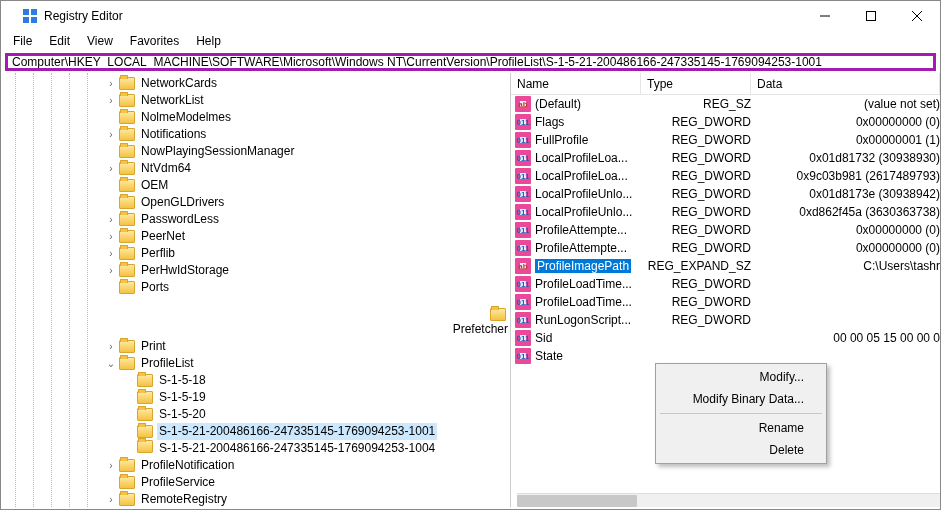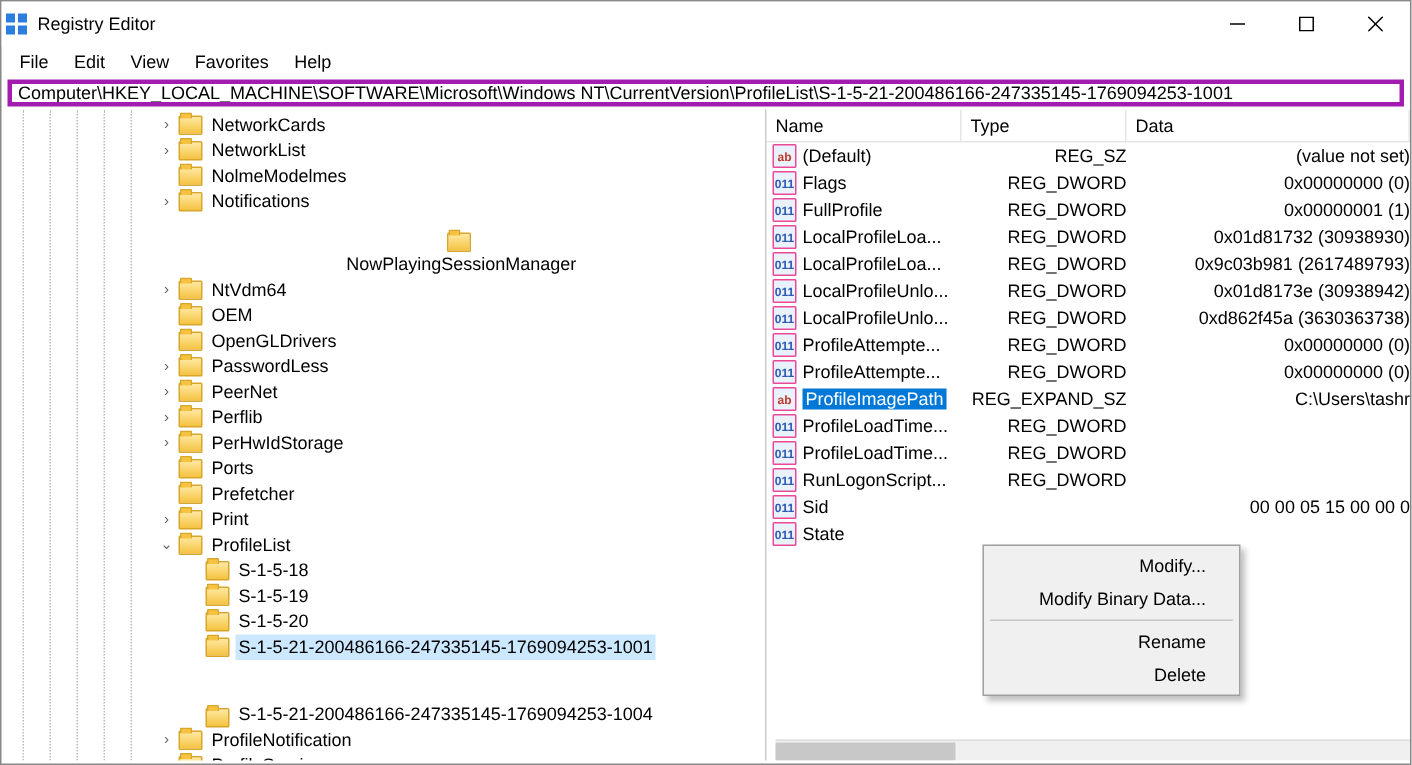--- a/index.html
+++ b/index.html
@@ -1,17 +1,17 @@
 <!DOCTYPE html>
 <html><head>
 <meta charset="utf-8">
 <style>
   * { box-sizing: border-box; margin: 0; padding: 0; }
   body { font-family: "Segoe UI", Tahoma, sans-serif; font-size: 12px; color: #000; background: #fff; width: 941px; height: 510px; overflow: hidden; border: 1px solid #888; }
-  .titlebar { height: 30px; display: flex; align-items: center; padding-left: 2px; background: #fff; }
+  .titlebar { height: 30px; display: flex; align-items: center; padding-left: 21px; background: #fff; }
   .titlebar .app-icon { width: 16px; height: 16px; margin-right: 6px; display: inline-flex; align-items: center; justify-content: center; }
   .titlebar .title { flex: 1; font-size: 12px; }
   .win-btns { display: flex; }
   .win-btns div { width: 46px; height: 30px; display: flex; align-items: center; justify-content: center; color: #000; }
   .menubar { height: 20px; display: flex; align-items: center; padding: 0 4px; gap: 1px; font-size: 12px; }
   .menubar span { padding: 2px 8px; }
   .addressbar { height: 18px; border: 3px solid #a21caf; margin: 2px 4px; padding: 2px 4px; font-size: 12px; display: flex; align-items: center; white-space: nowrap; overflow: hidden; }
   .main { display: flex; height: calc(510px - 30px - 20px - 26px); }
   .tree-pane { width: 510px; overflow: hidden; border-right: 1px solid #ccc; padding-top: 2px; padding-left: 2px; position: relative; }
   .expander { width: 12px; height: 12px; display: inline-flex; align-items: center; justify-content: center; font-size: 10px; color: #666; margin-right: 2px; cursor: pointer; flex-shrink: 0; }
@@ -25,21 +25,21 @@
   .list-header { display: flex; border-bottom: 1px solid #e5e5e5; height: 22px; align-items: center; font-size: 12px; }
   .list-header div { padding: 0 6px; border-right: 1px solid #e5e5e5; height: 100%; display: flex; align-items: center; }
   .col-name { width: 130px; }
   .col-type { width: 110px; }
   .col-data { flex: 1; }
   .list-body { }
   .row { display: flex; height: 18px; align-items: center; font-size: 12px; }
   .row .cell-name { width: 130px; padding-left: 4px; display: flex; align-items: center; overflow: hidden; white-space: nowrap; }
   .row .cell-type { width: 110px; padding-left: 6px; overflow: hidden; white-space: nowrap; }
   .row .cell-data { flex: 1; padding-left: 6px; overflow: hidden; white-space: nowrap; }
-  .val-icon { width: 16px; height: 16px; border: 1px solid #ec4899; background: #e9f1fb; margin-right: 4px; display: inline-flex; align-items: center; justify-content: center; font-size: 8px; font-weight: bold; border-radius: 1px; flex-shrink: 0; }
+  .val-icon { width: 16px; height: 16px; border: 5px solid #ec4899; background: #e9f1fb; margin-right: 4px; display: inline-flex; align-items: center; justify-content: center; font-size: 8px; font-weight: bold; border-radius: 1px; flex-shrink: 0; }
   .val-icon.str { color: #c0392b; }
   .val-icon.bin { color: #2a5bb5; }
   .row.selrow .cell-name .name-text { background: #0078d7; color: #fff; padding: 0 2px; }
   .ctxmenu { position: absolute; top: 290px; left: 144px; width: 172px; background: #f0f0f0; border: 1px solid #a0a0a0; box-shadow: 3px 3px 4px rgba(0,0,0,.25); padding: 2px; font-size: 12px; }
   .ctxmenu .item { padding: 4px 20px 4px 28px; }
   .ctxmenu .sep { height: 1px; background: #c7c7c7; margin: 3px 2px; }
   .hscroll { position: absolute; bottom: 0; left: 6px; right: 0; height: 14px; background: #f0f0f0; border-top: 1px solid #ddd; }
   .hscroll-thumb { position: absolute; left: 0; top: 1px; height: 12px; width: 120px; background: #c8c8c8; border-radius: 1px; }
 </style>
 </head>
@@ -108,21 +108,21 @@
         <div style="display: flex; align-items: center; line-height: 17px; padding-left: 102px;">
           <span class="expander none">›</span>
           <span class="folder-icon"></span>
           <span class="label">NolmeModelmes</span>
         </div>
         <div style="display: flex; align-items: center; line-height: 17px; padding-left: 102px;">
           <span class="expander">›</span>
           <span class="folder-icon"></span>
           <span class="label">Notifications</span>
         </div>
-        <div style="display: flex; align-items: center; line-height: 17px; padding-left: 102px; flex-direction: column;">
+        <div style="display: flex; align-items: center; line-height: 17px; padding-left: 102px;">
           <span class="expander none">›</span>
           <span class="folder-icon"></span>
           <span class="label">NowPlayingSessionManager</span>
         </div>
         <div style="display: flex; align-items: center; line-height: 17px; padding-left: 102px;">
           <span class="expander">›</span>
           <span class="folder-icon"></span>
           <span class="label">NtVdm64</span>
         </div>
         <div style="display: flex; align-items: center; line-height: 17px; padding-left: 102px;">
@@ -153,21 +153,21 @@
         <div style="display: flex; align-items: center; line-height: 17px; padding-left: 102px;">
           <span class="expander">›</span>
           <span class="folder-icon"></span>
           <span class="label">PerHwIdStorage</span>
         </div>
         <div style="display: flex; align-items: center; line-height: 17px; padding-left: 102px;">
           <span class="expander none">›</span>
           <span class="folder-icon"></span>
           <span class="label">Ports</span>
         </div>
-        <div style="display: flex; align-items: center; line-height: 17px; padding-left: 102px;">
+        <div style="display: flex; align-items: flex-end; line-height: 17px; padding-left: 102px; flex-direction: column;">
           <span class="expander none">›</span>
           <span class="folder-icon"></span>
           <span class="label">Prefetcher</span>
         </div>
         <div style="display: flex; align-items: center; line-height: 17px; padding-left: 102px;">
           <span class="expander">›</span>
           <span class="folder-icon"></span>
           <span class="label">Print</span>
         </div>
         <div style="display: flex; align-items: center; line-height: 17px; padding-left: 102px;">
@@ -188,21 +188,21 @@
         <div style="display: flex; align-items: center; line-height: 17px; padding-left: 120px;">
           <span class="expander none">›</span>
           <span class="folder-icon"></span>
           <span class="label">S-1-5-20</span>
         </div>
         <div class="sel" style="display: flex; align-items: center; line-height: 17px; padding-left: 120px;">
           <span class="expander none">›</span>
           <span class="folder-icon"></span>
           <span class="label">S-1-5-21-200486166-247335145-1769094253-1001</span>
         </div>
-        <div style="display: flex; align-items: flex-end; line-height: 17px; padding-left: 120px; margin-top: 28px;">
+        <div style="display: flex; align-items: flex-start; line-height: 17px; padding-left: 120px;">
           <span class="expander none">›</span>
           <span class="folder-icon"></span>
           <span class="label">S-1-5-21-200486166-247335145-1769094253-1004</span>
         </div>
         <div style="display: flex; align-items: center; line-height: 17px; padding-left: 102px;">
           <span class="expander">›</span>
           <span class="folder-icon"></span>
           <span class="label">ProfileNotification</span>
         </div>
         <div style="display: flex; align-items: center; line-height: 17px; padding-left: 102px;">

